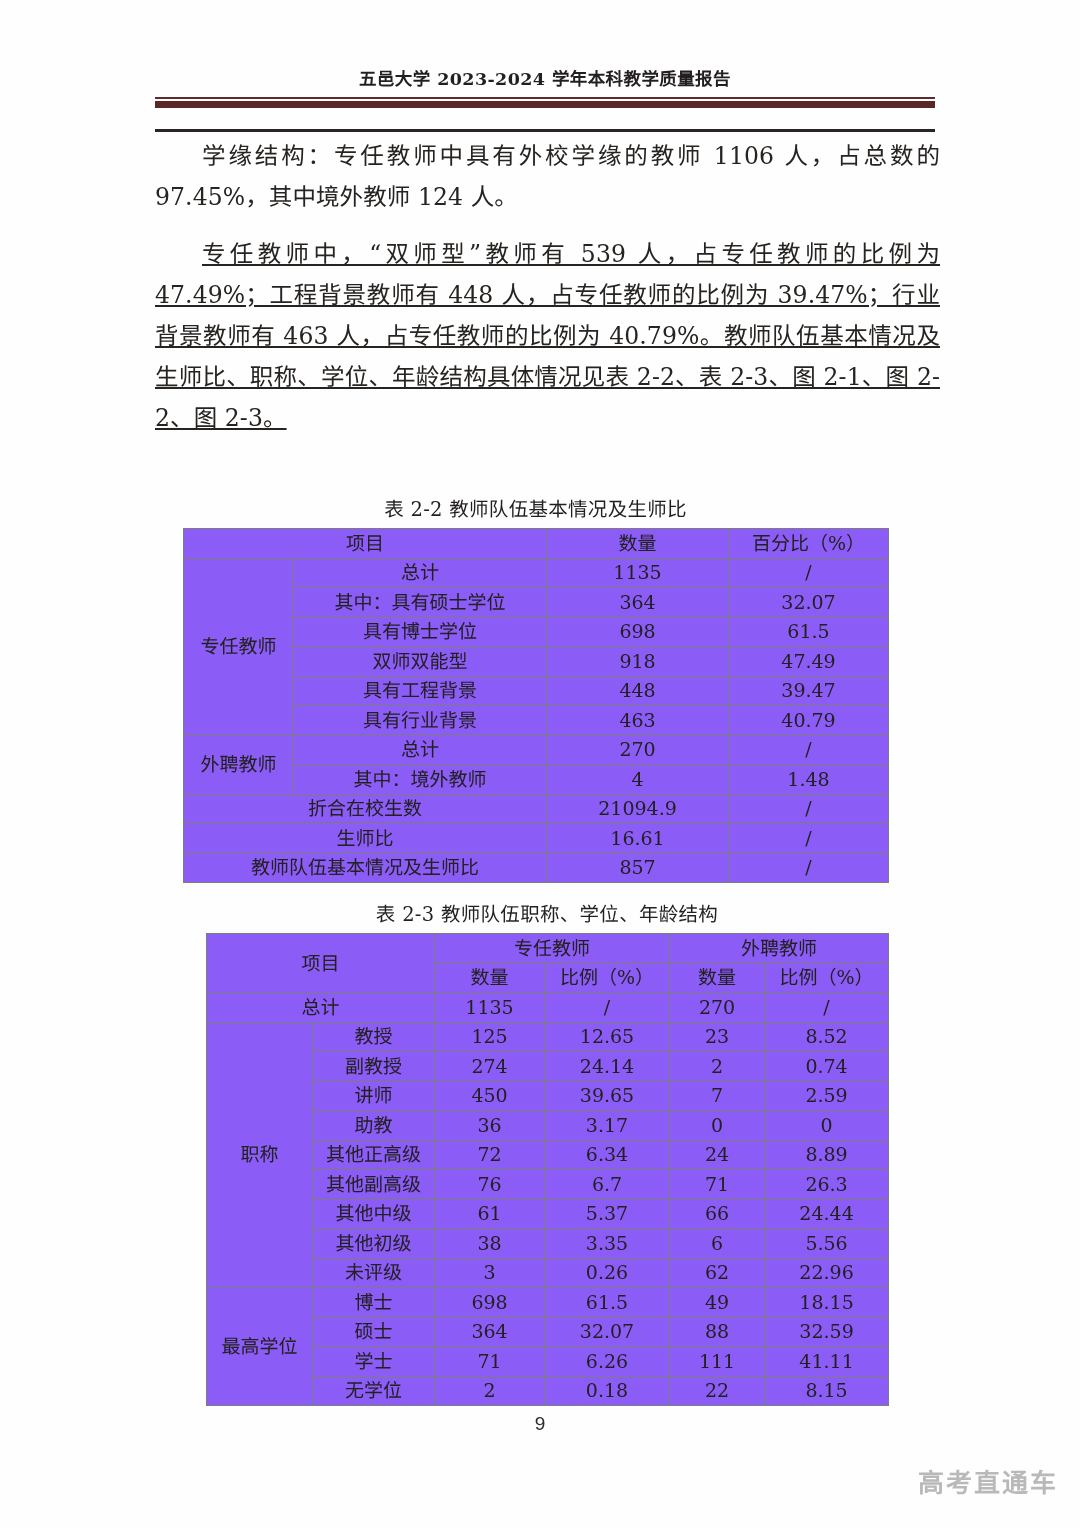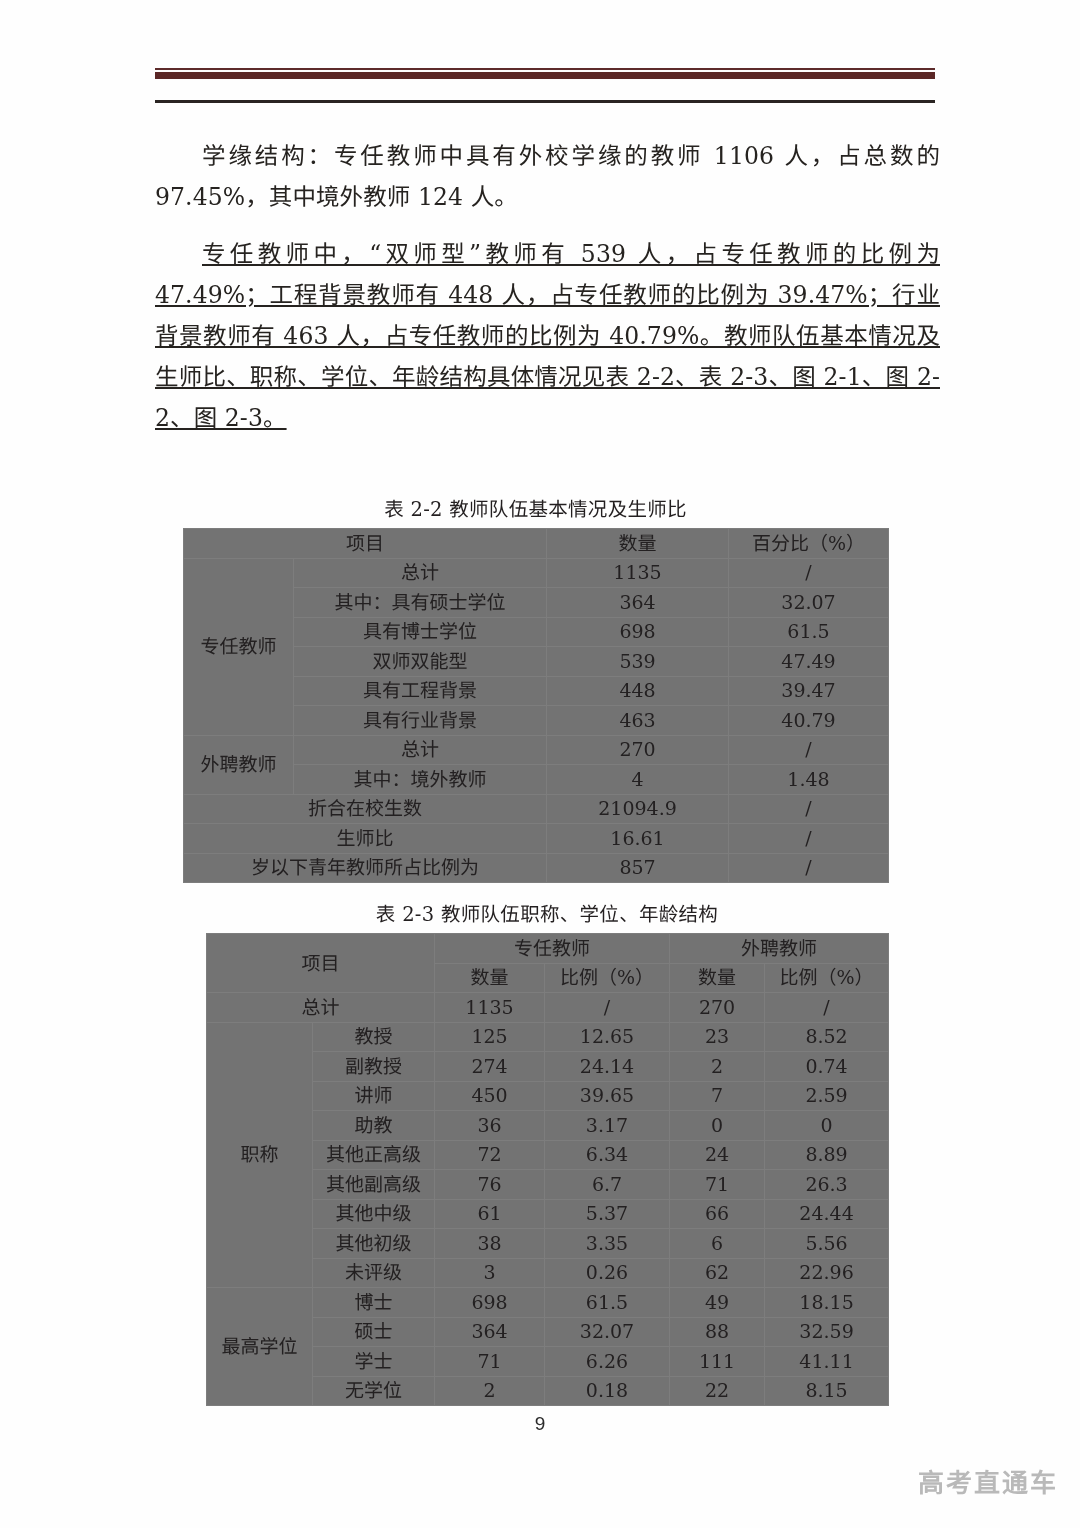--- a/index.html
+++ b/index.html
@@ -83,21 +83,21 @@
     margin: 0 0 6px 0;
     letter-spacing: 0.3px;
   }
 
   
   table {
     border-collapse: collapse;
     table-layout: fixed;
     font-size: 19px;
     color: #232021;
-    background: #737373;
+    background: #8b5cf6;
   }
   table td, table th {
     border: 1.5px solid #7d7d7d;
     text-align: center;
     vertical-align: middle;
     font-weight: 400;
     padding: 0;
     line-height: 1.1;
   }
   table th { font-weight: 400; }
@@ -156,20 +156,21 @@
     font-family: "DejaVu Sans", sans-serif;
     user-select: none;
   }
 </style>
 </head>
 <body>
 
 <div class="page">
 
   <div class="header-block">
+    <div class="header-title">五邑大学 2023-2024 学年本科教学质量报告</div>
     <div class="rule-thin-top"></div>
     <div class="rule-thick"></div>
     <div class="rule-black"></div>
   </div>
 
   <div class="body-copy">
     <p class="para indent">学缘结构：专任教师中具有外校学缘的教师 1106 人，占总数的 97.45%，其中境外教师 124 人。</p>
     <p class="para indent">专任教师中，“双师型”教师有 539 人，占专任教师的比例为 47.49%；工程背景教师有 448 人，占专任教师的比例为 39.47%；行业背景教师有 463 人，占专任教师的比例为 40.79%。教师队伍基本情况及生师比、职称、学位、年龄结构具体情况见表 2-2、表 2-3、图 2-1、图 2-2、图 2-3。</p>
   </div>
 
@@ -202,21 +203,21 @@
           <td>364</td>
           <td>32.07</td>
         </tr>
         <tr>
           <td>具有博士学位</td>
           <td>698</td>
           <td>61.5</td>
         </tr>
         <tr>
           <td>双师双能型</td>
-          <td>539</td>
+          <td>918</td>
           <td>47.49</td>
         </tr>
         <tr>
           <td>具有工程背景</td>
           <td>448</td>
           <td>39.47</td>
         </tr>
         <tr>
           <td>具有行业背景</td>
           <td>463</td>
@@ -239,21 +240,21 @@
           <td colspan="2">折合在校生数</td>
           <td>21094.9</td>
           <td>/</td>
         </tr>
         <tr>
           <td colspan="2">生师比</td>
           <td>16.61</td>
           <td>/</td>
         </tr>
         <tr>
-          <td colspan="2">岁以下青年教师所占比例为</td>
+          <td colspan="2">教师队伍基本情况及生师比</td>
           <td>857</td>
           <td>/</td>
         </tr>
       </tbody>
     </table>
   </div>
 
   <div class="wrap-t23">
     <div class="table-caption">表 2-3 教师队伍职称、学位、年龄结构</div>
     <table id="table-23">

